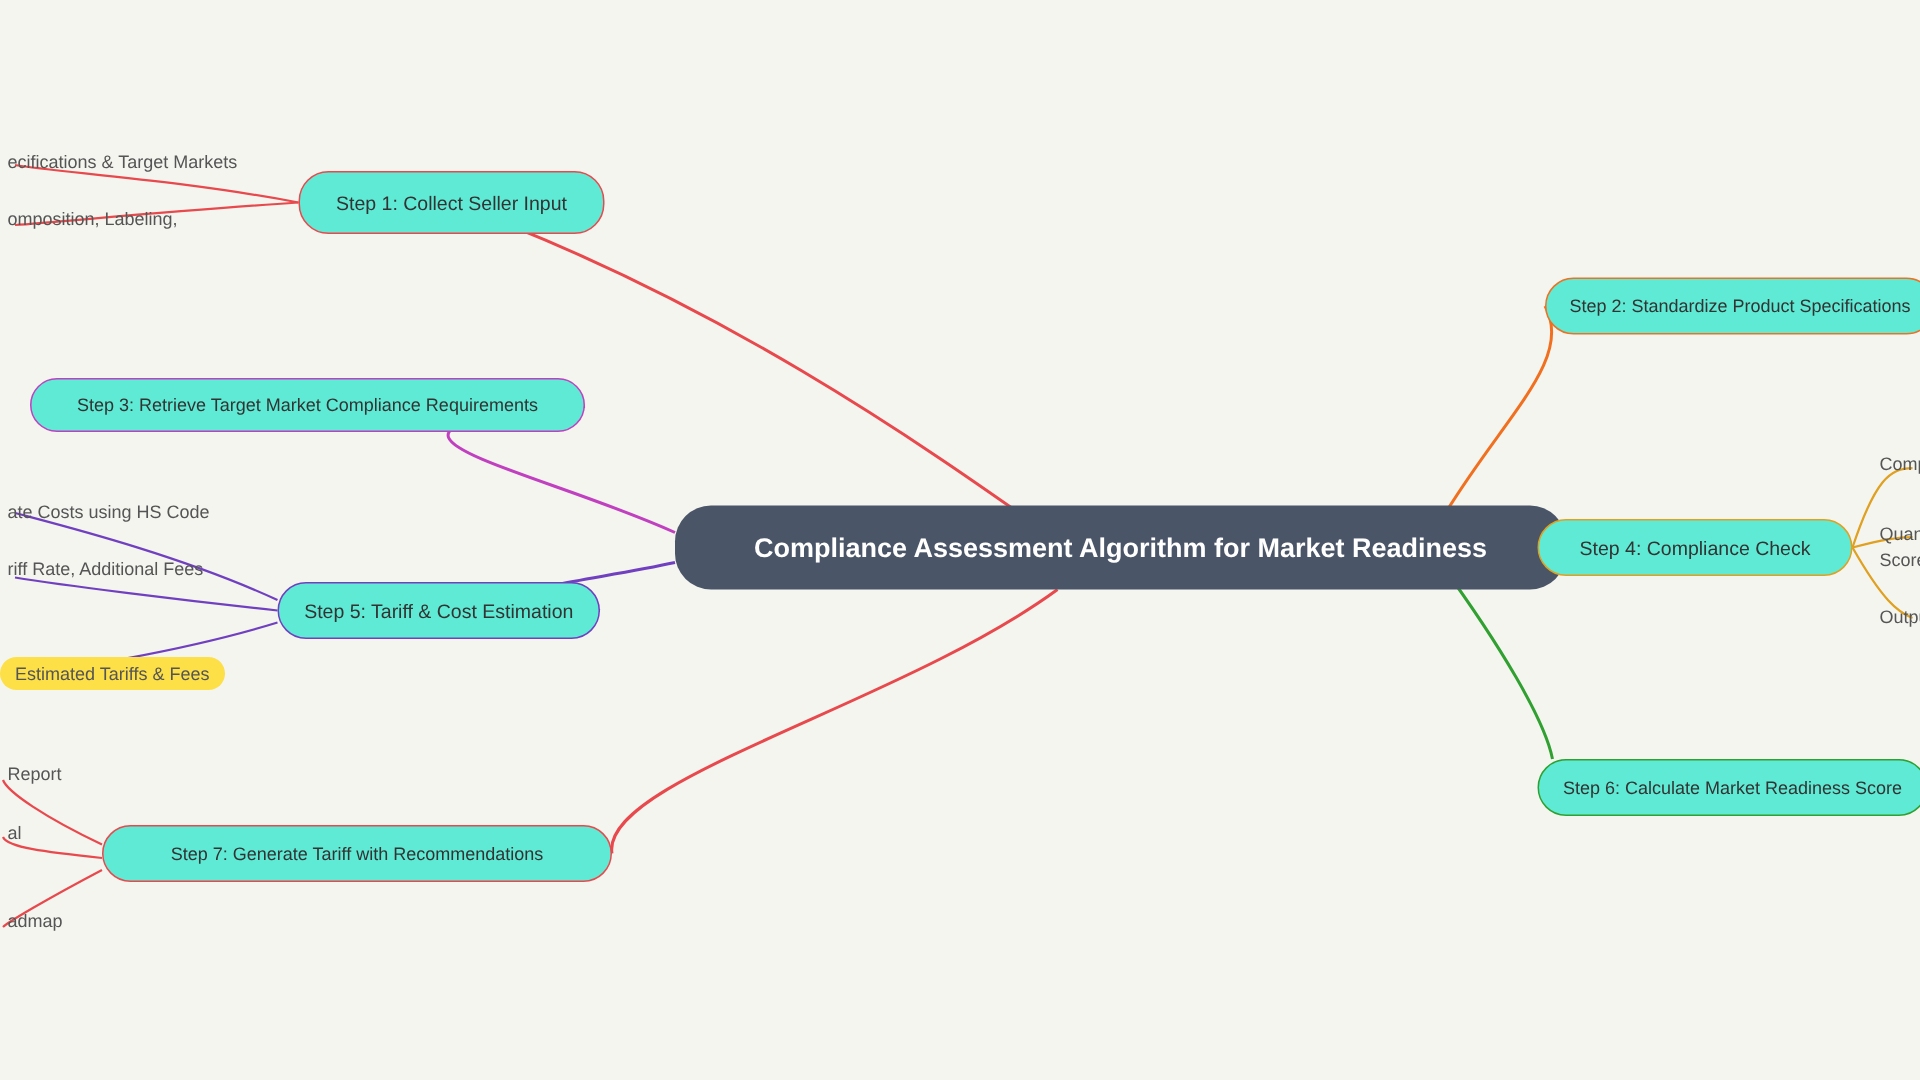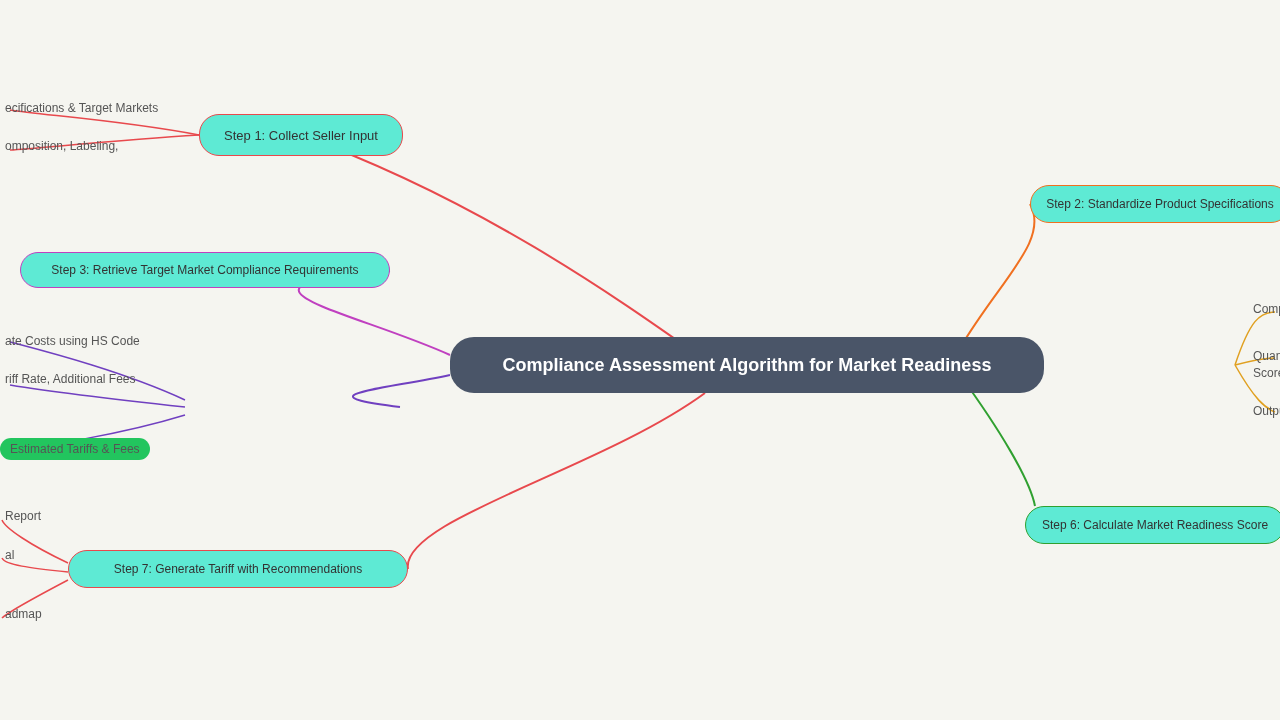--- a/index.html
+++ b/index.html
@@ -101,35 +101,37 @@
   </svg>
 
   <div class="node node-center" style="left: 450px; top: 337px; width: 594px; height: 56px;">Compliance Assessment Algorithm for Market Readiness</div>
 
   <div class="node node-outlined" style="left: 199px; top: 114px; width: 204px; height: 42px; border-color: #e8494d;">Step 1: Collect Seller Input</div>
 
   <div class="node node-outlined" style="left: 1030px; top: 185px; width: 260px; height: 38px; border-color: #f07020; font-size:12px;">Step 2: Standardize Product Specifications</div>
 
   <div class="node node-outlined" style="left: 20px; top: 252px; width: 370px; height: 36px; border-color: #c040c0; font-size:12px;">Step 3: Retrieve Target Market Compliance Requirements</div>
 
+  <div class="node node-outlined" style="left: 1025px; top: 346px; width: 210px; height: 38px; border-color: #e0a020;">Step 4: Compliance Check</div>
 
+  <div class="node node-outlined" style="left: 185px; top: 388px; width: 215px; height: 38px; border-color: #7040c0;">Step 5: Tariff &amp; Cost Estimation</div>
 
   <div class="node node-outlined" style="left: 1025px; top: 506px; width: 260px; height: 38px; border-color: #30a030; font-size:12px;">Step 6: Calculate Market Readiness Score</div>
 
   <div class="node node-outlined" style="left: 68px; top: 550px; width: 340px; height: 38px; border-color: #e8494d; font-size:12px;">Step 7: Generate Tariff with Recommendations</div>
 
   <div class="node node-text-only" style="left: -5px; top: 97px; color: #555; font-size:12px;">ecifications &amp; Target Markets</div>
 
   <div class="node node-text-only" style="left: -5px; top: 135px; color: #555; font-size:12px;">omposition, Labeling,</div>
 
   <div class="node node-text-only" style="left: -5px; top: 330px; color: #555; font-size:12px;">ate Costs using HS Code</div>
 
   <div class="node node-text-only" style="left: -5px; top: 368px; color: #555; font-size:12px;">riff Rate, Additional Fees</div>
 
-  <div class="node node-text-only" style="left: 0px; top: 438px; color: #555; font-size:12px; background: #22c55e; border-radius: 12px; padding: 4px 10px;">Estimated Tariffs &amp; Fees</div>
+  <div class="node node-text-only" style="left: 0px; top: 438px; color: #555; font-size:12px; background: #fde047; border-radius: 12px; padding: 4px 10px;">Estimated Tariffs &amp; Fees</div>
 
   <div class="node node-text-only" style="left: -5px; top: 505px; color: #555; font-size:12px;">Report</div>
 
   <div class="node node-text-only" style="left: -5px; top: 544px; color: #555; font-size:12px;">al</div>
 
   <div class="node node-text-only" style="left: -5px; top: 603px; color: #555; font-size:12px;">admap</div>
 
   <div class="node node-text-only" style="left: 1243px; top: 298px; color: #555; font-size:12px;">Compa...</div>
 
   <div class="node node-text-only" style="left: 1243px; top: 345px; color: #555; font-size:12px;">Quanti...</div>

